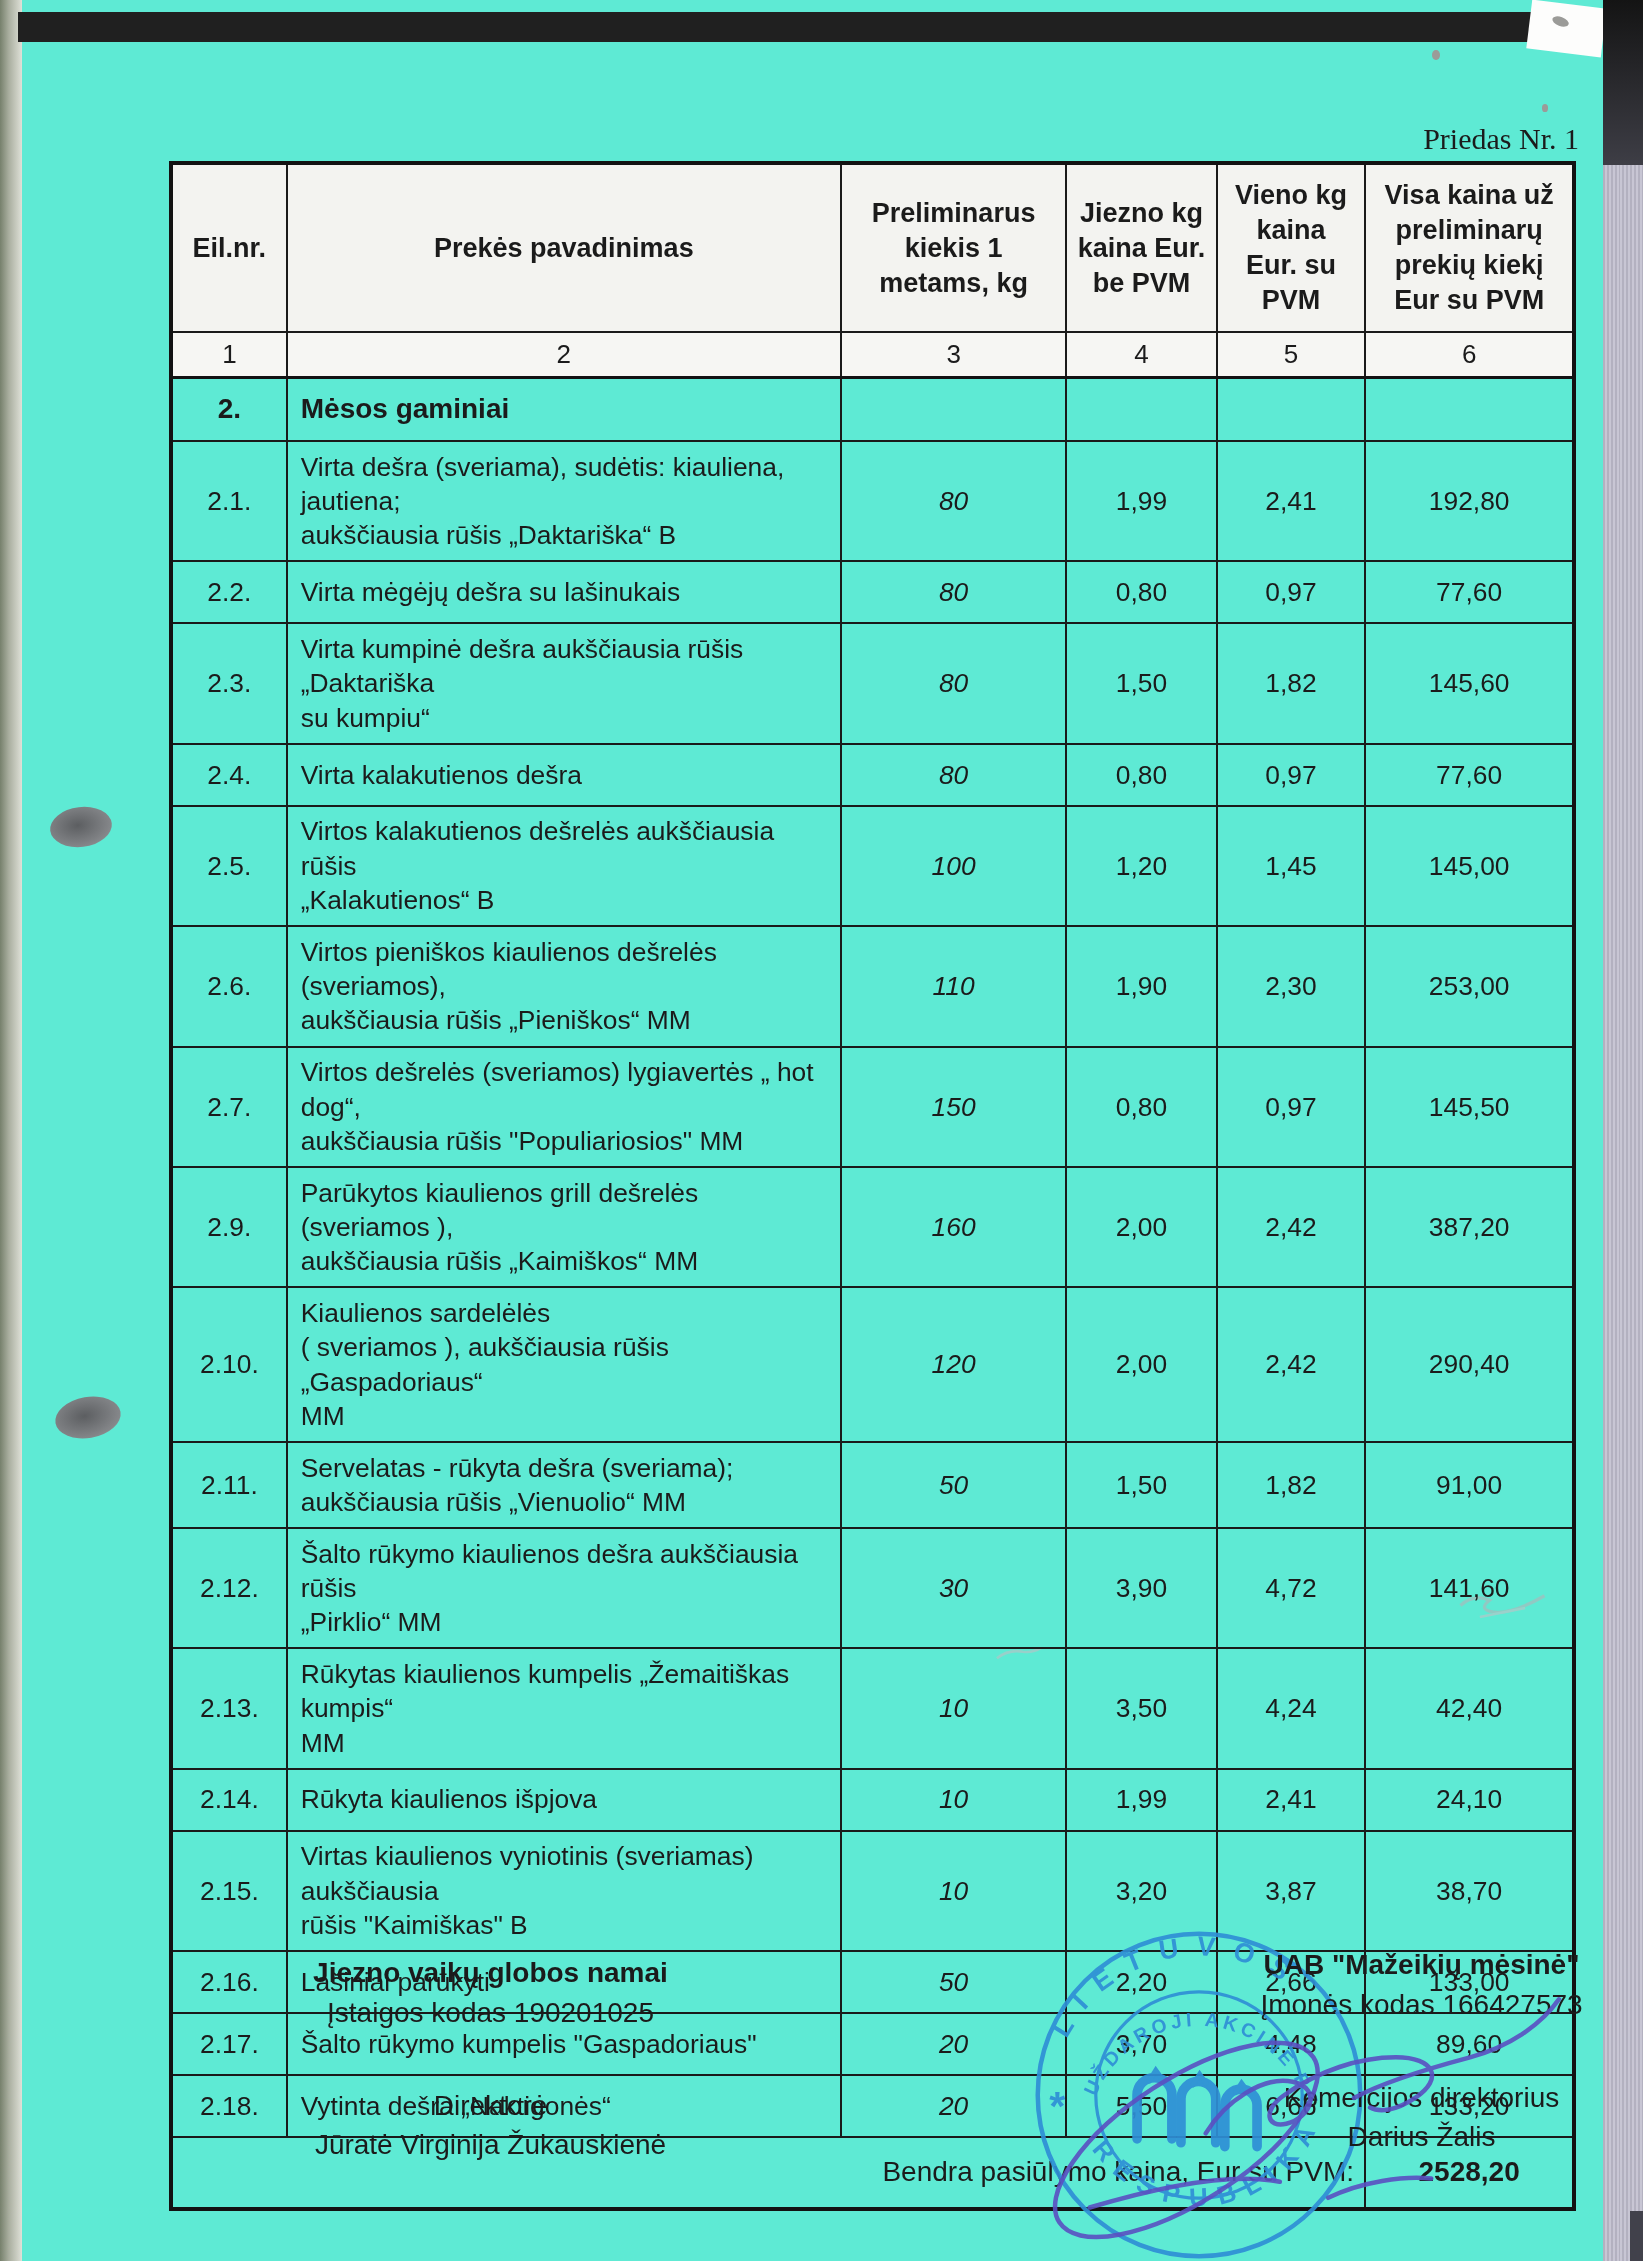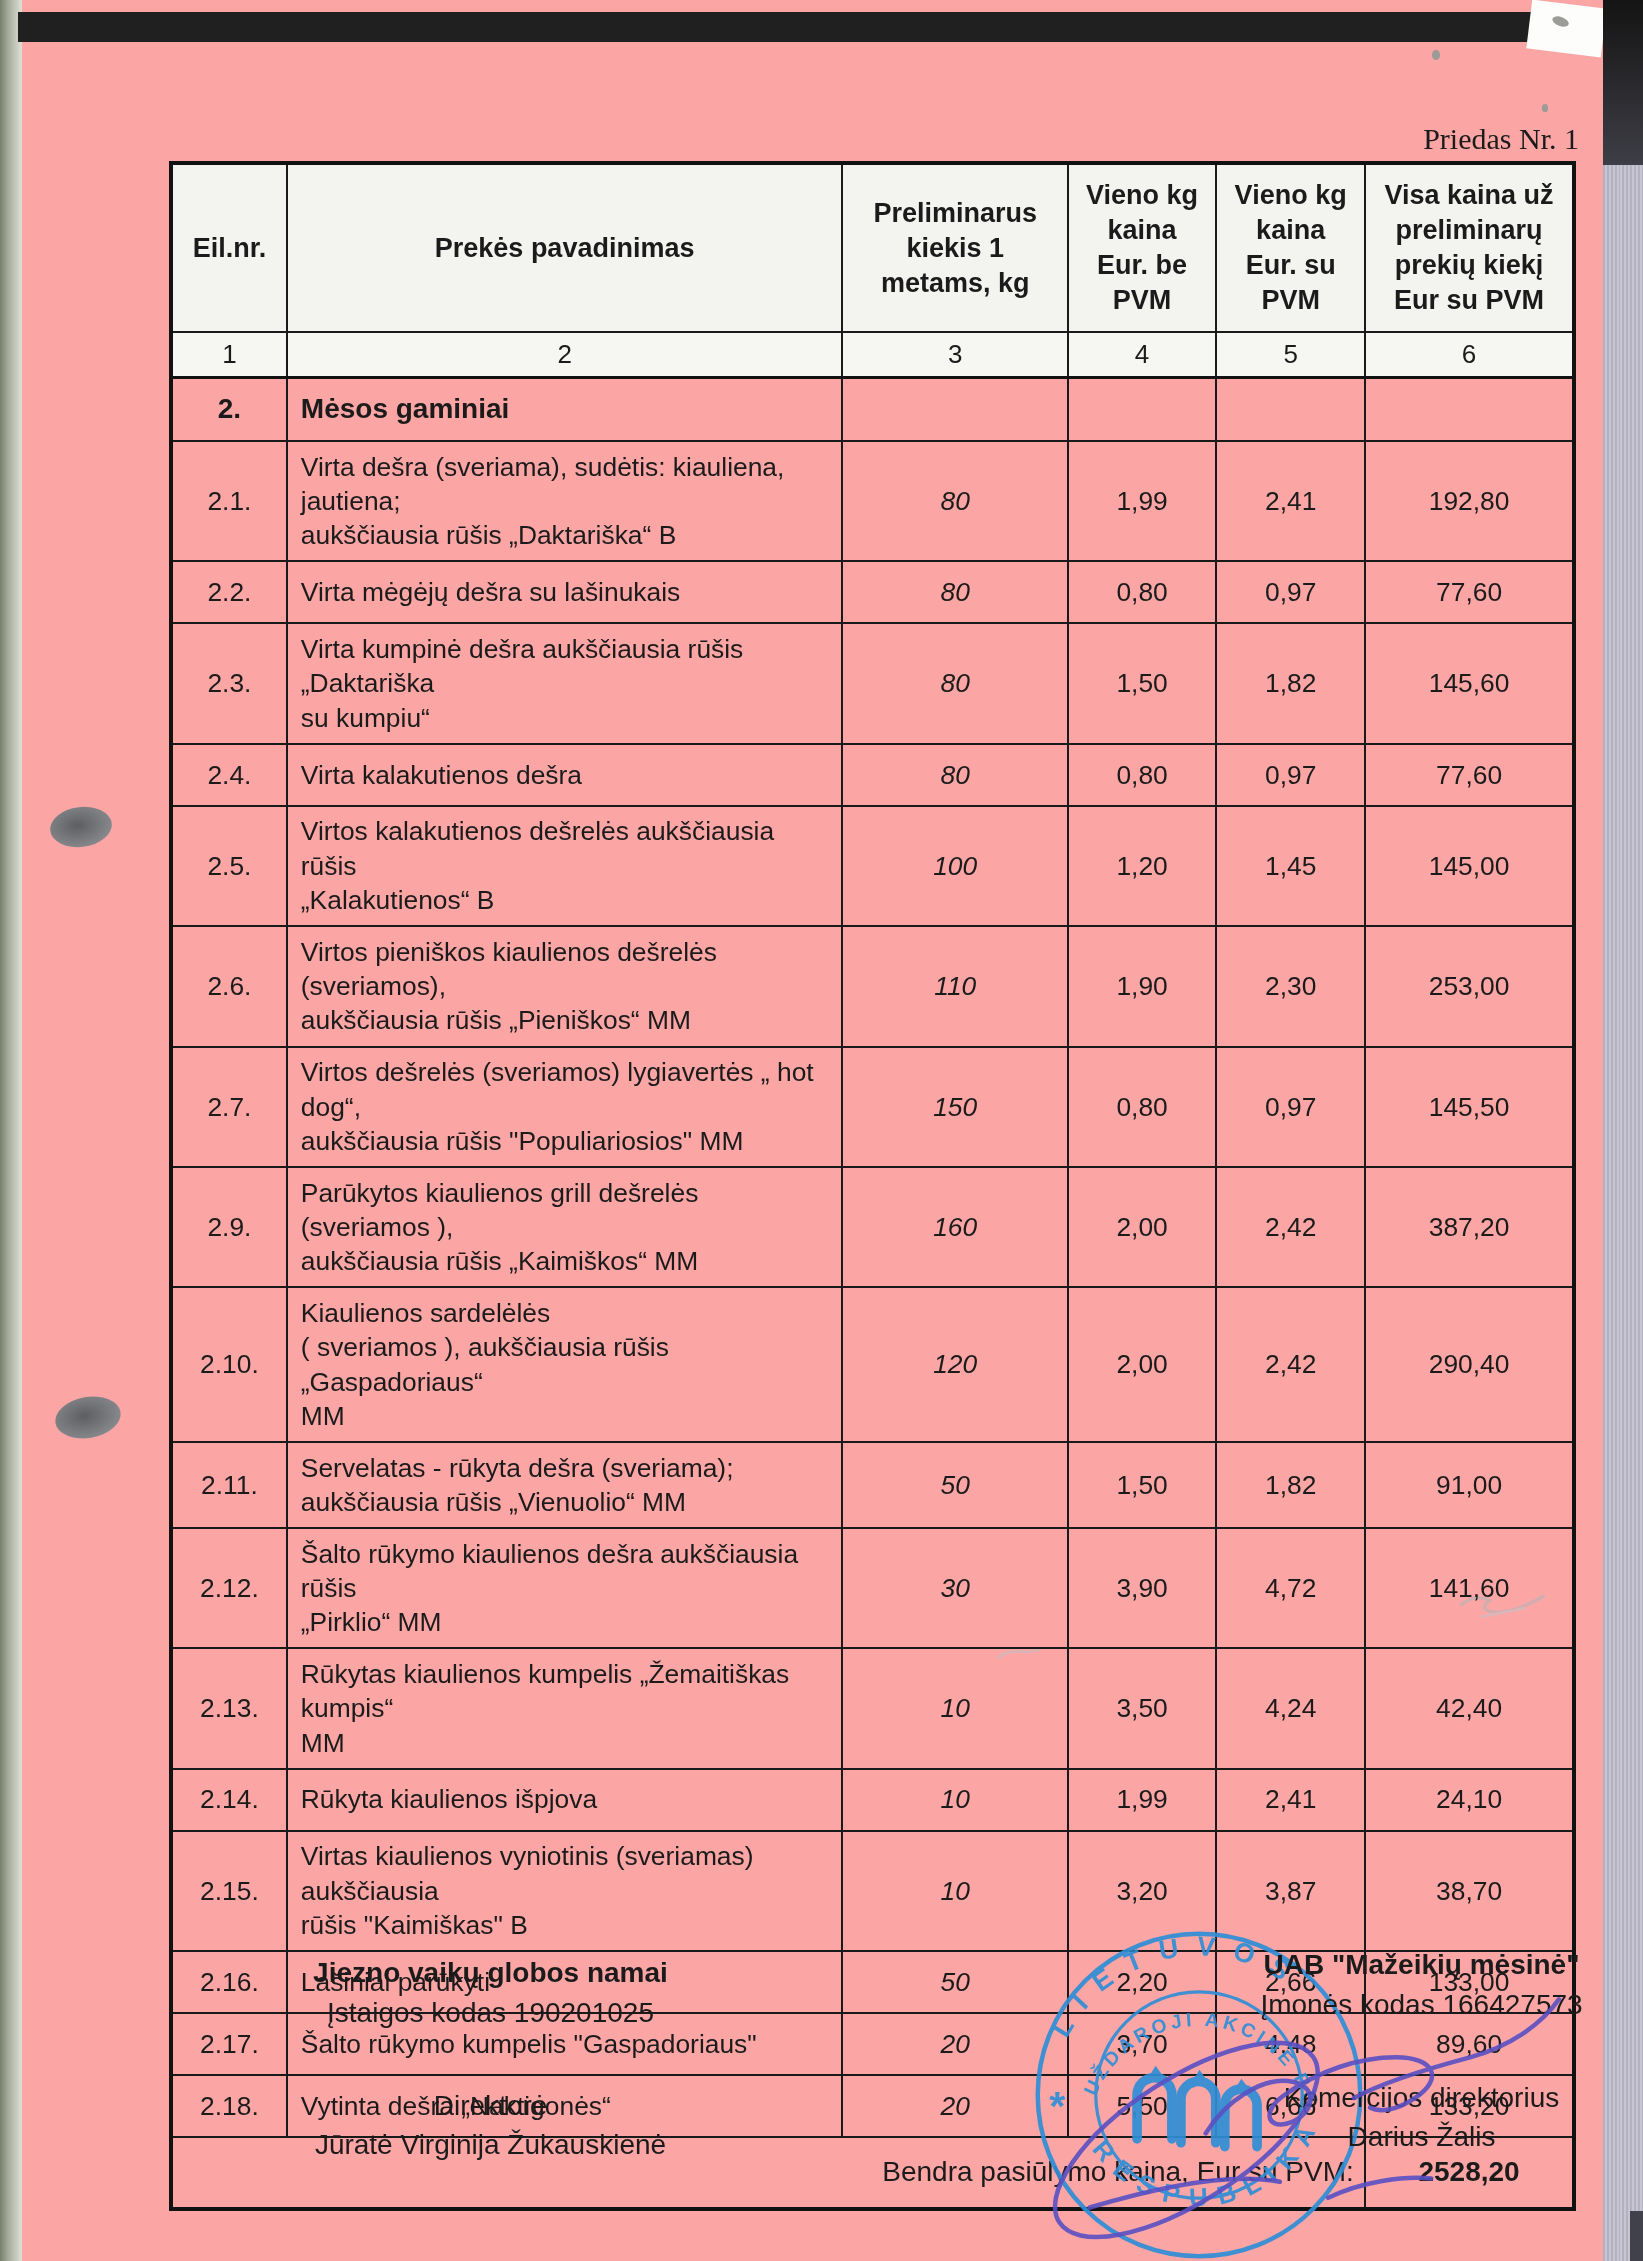--- a/index.html
+++ b/index.html
@@ -1,16 +1,16 @@
 <!DOCTYPE html>
 <html style="font-size:10.3px"><head>
 <meta charset="utf-8">
 <style>
   html,body{margin:0;padding:0;background:#e8e8e8;}
-  .page{position:relative;width:1644px;height:2261px;background:#fca5a5;overflow:hidden;
+  .page{position:relative;width:1644px;height:2261px;background:#5eead4;overflow:hidden;
         font-family:"Liberation Sans", sans-serif;color:#1b1b1b;}
   
   .edge-left{position:absolute;left:0;top:0;width:22px;height:2261px;
              background:linear-gradient(to right,#76806c,#a9ae9f 40%,#dfe1d8);}
   .edge-top{position:absolute;left:18px;top:11.6px;width:1582px;height:30px;background:#202020;}
   .corner-notch{position:absolute;left:1529px;top:3.9px;width:75px;height:49px;background:#fdfdfc;transform:rotate(7deg);}
   .edge-right-dark{position:absolute;left:1603px;top:0;width:41px;height:166px;
              background:linear-gradient(#141414,#3e3e46);}
   .edge-right{position:absolute;left:1603px;top:165px;width:41px;height:2096px;
              background:repeating-linear-gradient(90deg,#b3b1c0 0 1.9px,#c8c6d4 1.9px 3.9px);}
@@ -79,21 +79,21 @@
   </svg>
 
   <div class="priedas">Priedas Nr. 1</div>
 
   <table class="doc">
     <thead>
       <tr>
         <th>Eil.nr.</th>
         <th>Prekės pavadinimas</th>
         <th>Preliminarus kiekis 1 metams, kg</th>
-        <th>Vieno kg kaina Eur. be PVM</th>
+        <th>Jiezno kg kaina Eur. be PVM</th>
         <th>Vieno kg kaina Eur. su PVM</th>
         <th>Visa kaina už preliminarų prekių kiekį Eur su PVM</th>
       </tr>
       <tr class="nums">
         <td>1</td>
         <td>2</td>
         <td>3</td>
         <td>4</td>
         <td>5</td>
         <td>6</td>

